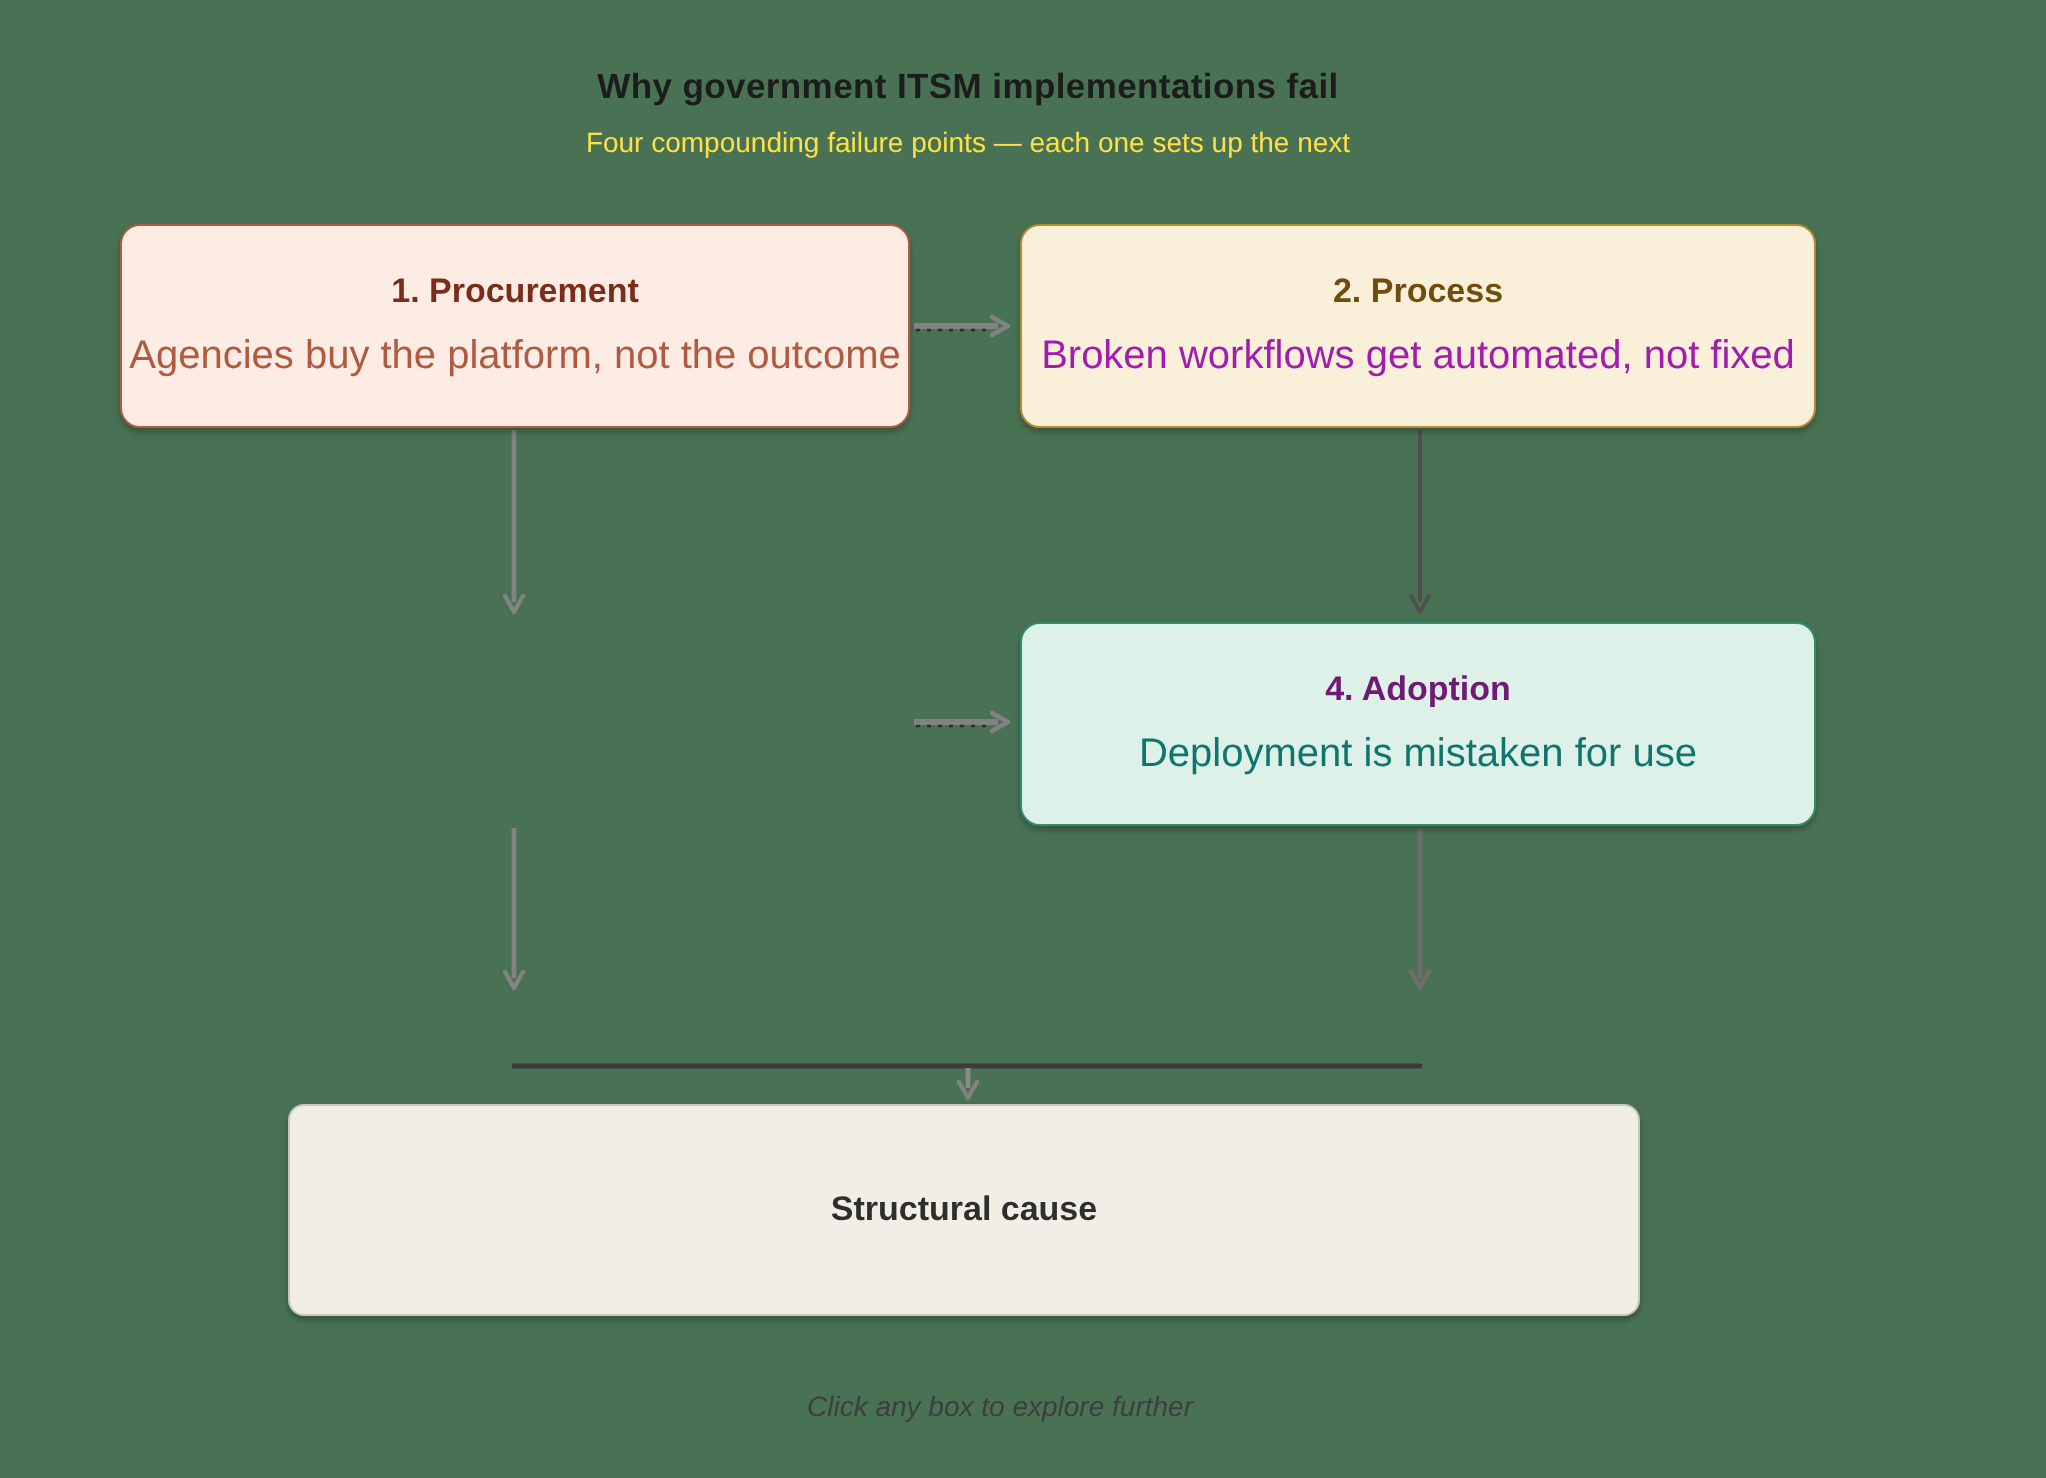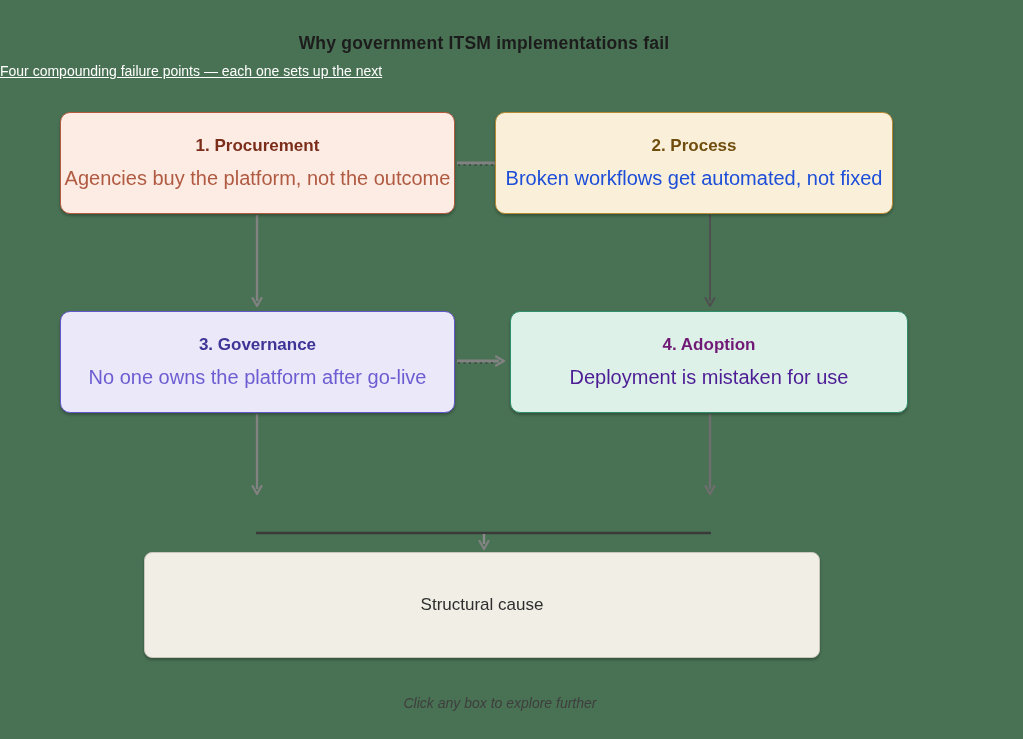--- a/index.html
+++ b/index.html
@@ -22,23 +22,23 @@
     text-align: center;
     font-size: 17.5px;
     font-weight: 700;
     color: #1c1c1c;
     letter-spacing: 0.2px;
   }
   .page-subtitle {
     position: absolute;
     left: 0; top: 63px;
     width: 968px;
+    text-align: center;
     font-size: 14px;
-    color: #ffffff;
-    text-decoration: underline;
+    color: #fde047;
   }
   .arrow-layer {
     position: absolute;
     left: 0; top: 0;
     pointer-events: none;
   }
   .node {
     position: absolute;
     box-sizing: border-box;
     border-radius: 10px;
@@ -55,47 +55,47 @@
   .node .node-desc  { font-size: 20px; }
 
   .node-procurement {
     left: 60px; top: 112px; width: 395px; height: 102px;
     background: #fcece4; border: 1.5px solid #b45a3e;
   }
   .node-procurement .node-title { color: #7b2d1a; }
   .node-procurement .node-desc  { color: #b15a42; }
 
   .node-process {
-    left: 495px; top: 112px; width: 398px; height: 102px;
+    left: 510px; top: 112px; width: 398px; height: 102px;
     background: #faf0da; border: 1.5px solid #b78b33;
   }
   .node-process .node-title { color: #6f4d0d; }
-  .node-process .node-desc  { color: #1d4ed8; }
+  .node-process .node-desc  { color: #a21caf; }
 
   .node-governance {
     left: 60px; top: 311px; width: 395px; height: 102px;
     background: #eae8f9; border: 1.5px solid #6456cb;
   }
   .node-governance .node-title { color: #3d3496; }
   .node-governance .node-desc  { color: #6e5dd2; }
 
   .node-adoption {
     left: 510px; top: 311px; width: 398px; height: 102px;
     background: #def1e9; border: 1.5px solid #2f8f6c;
   }
   .node-adoption .node-title { color: #701a75; }
-  .node-adoption .node-desc  { color: #4c1d95; }
+  .node-adoption .node-desc  { color: #0f766e; }
 
   .node-structural {
     left: 144px; top: 552px; width: 676px; height: 106px;
     background: #f0eee5; border: 1.5px solid #c9c6bc;
     border-radius: 8px;
     gap: 12px;
   }
-  .node-structural .node-title { color: #2e2e2e; font-weight: 400; }
+  .node-structural .node-title { color: #2e2e2e; font-weight: 700; }
   .node-structural .node-desc  { color: #575757; }
 
   .footer-hint {
     position: absolute;
     left: 0; top: 695px;
     width: 968px;
     text-align: center;
     font-size: 14px;
     font-style: italic;
     color: #3e3e3e;
@@ -145,24 +145,20 @@
   <div class="node node-procurement">
     <div class="node-title">1. Procurement</div>
     <div class="node-desc">Agencies buy the platform, not the outcome</div>
   </div>
 
   <div class="node node-process">
     <div class="node-title">2. Process</div>
     <div class="node-desc">Broken workflows get automated, not fixed</div>
   </div>
 
-  <div class="node node-governance">
-    <div class="node-title">3. Governance</div>
-    <div class="node-desc">No one owns the platform after go-live</div>
-  </div>
 
   <div class="node node-adoption">
     <div class="node-title">4. Adoption</div>
     <div class="node-desc">Deployment is mistaken for use</div>
   </div>
 
   <div class="node node-structural">
     <div class="node-title">Structural cause</div>
   </div>
 

